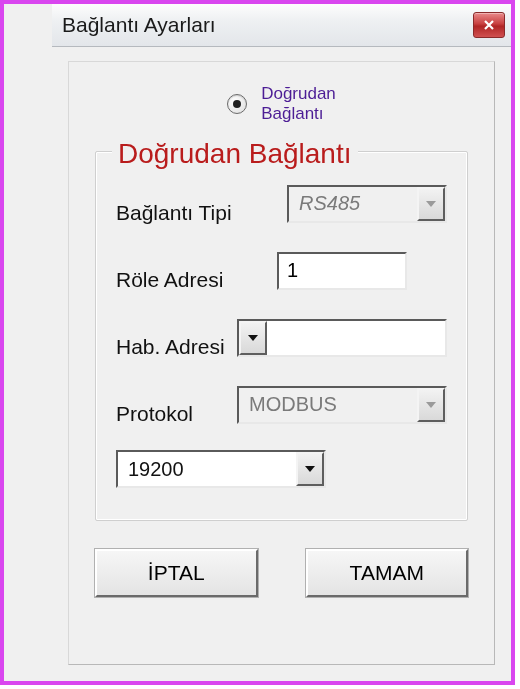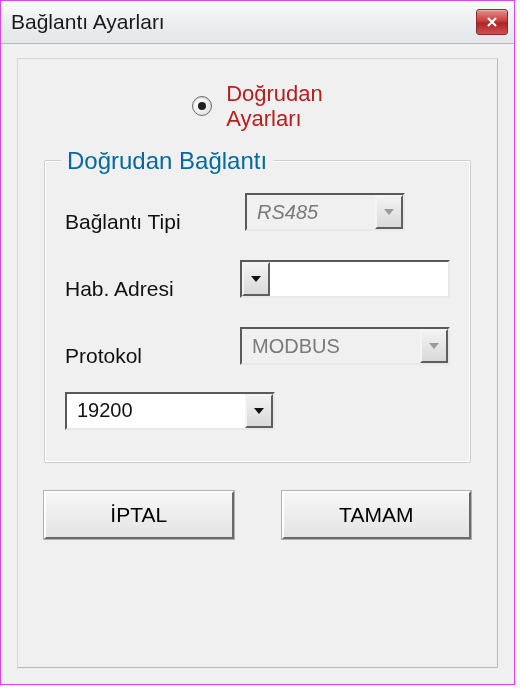--- a/index.html
+++ b/index.html
@@ -9,24 +9,25 @@
     height: 689px;
     font-family: Tahoma, Arial, sans-serif;
     background: #ffffff;
     overflow: hidden;
   }
 
   .window {
     width: 515px;
     height: 685px;
     box-sizing: border-box;
-    border: 1px solid #d946ef;
+    border: 4px solid #d946ef;
     background: #f0f0f0;
     display: flex;
     flex-direction: column;
+    padding-left: 48px;
   }
 
   .titlebar {
     height: 42px;
     background: linear-gradient(to bottom, #fdfdfd 0%, #eef0f2 40%, #e3e6ea 100%);
     border-bottom: 1px solid #b5b9be;
     display: flex;
     align-items: center;
     justify-content: space-between;
     padding: 0 6px 0 10px;
@@ -87,41 +88,41 @@
     margin-right: 14px;
     box-shadow: inset 0 1px 1px rgba(0,0,0,0.15);
   }
   .radio-dot::after {
     content: "";
     width: 8px; height: 8px;
     border-radius: 50%;
     background: #202020;
   }
   .radio-label {
-    font-size: 22px;
-    color: #b91c1c;
+    font-size: 17px;
+    color: #4c1d95;
     line-height: 1.15;
   }
 
   .groupbox {
     position: relative;
     border: 1.5px solid #cfcfcf;
     border-radius: 2px;
     padding: 30px 20px 26px 20px;
     margin-top: 6px;
     box-shadow: 0 0 0 1px #ffffff inset;
   }
   .groupbox-legend {
     position: absolute;
     top: -14px;
     left: 16px;
     background: #f0f0f0;
     padding: 0 6px;
-    font-size: 24px;
-    color: #0369a1;
+    font-size: 28px;
+    color: #b91c1c;
   }
 
   .field-row {
     display: flex;
     align-items: center;
     margin-bottom: 24px;
   }
   .field-row:last-child { margin-bottom: 6px; }
   .field-label {
     width: 180px;
@@ -222,41 +223,49 @@
     </div>
   </div>
 
   <div class="client">
     <div class="inner-panel">
 
       <div class="radio-row">
         <span class="radio-dot"></span>
         <span class="radio-label">
           <span>Doğrudan</span><br>
-          <span>Ayarları</span>
+          <span>Bağlantı</span>
         </span>
       </div>
 
       <div class="groupbox">
         <div class="groupbox-legend">Doğrudan Bağlantı</div>
 
         <div class="field-row">
           <span class="field-label">Bağlantı Tipi</span>
           <div class="field-right-area">
             <div class="combo disabled w-small">
               <span class="combo-text">RS485</span>
               <span class="combo-arrow">
                 <svg viewBox="0 0 12 8">
                     <path d="M1 1 L6 7 L11 1 Z"></path>
                   </svg>
               </span>
             </div>
           </div>
         </div>
 
+        <div class="field-row">
+          <span class="field-label">Röle Adresi</span>
+          <div class="field-right-area justify-end" style="padding-right:40px;">
+            <div class="textfield w-text">
+              <input type="text" value="1" style="">
+            </div>
+          </div>
+        </div>
 
         <div class="field-row">
           <span class="field-label">Hab. Adresi</span>
           <div class="field-right-area">
             <div class="combo w-med">
               <span class="combo-arrow">
                 <svg viewBox="0 0 12 8">
                     <path d="M1 1 L6 7 L11 1 Z"></path>
                   </svg>
               </span>

